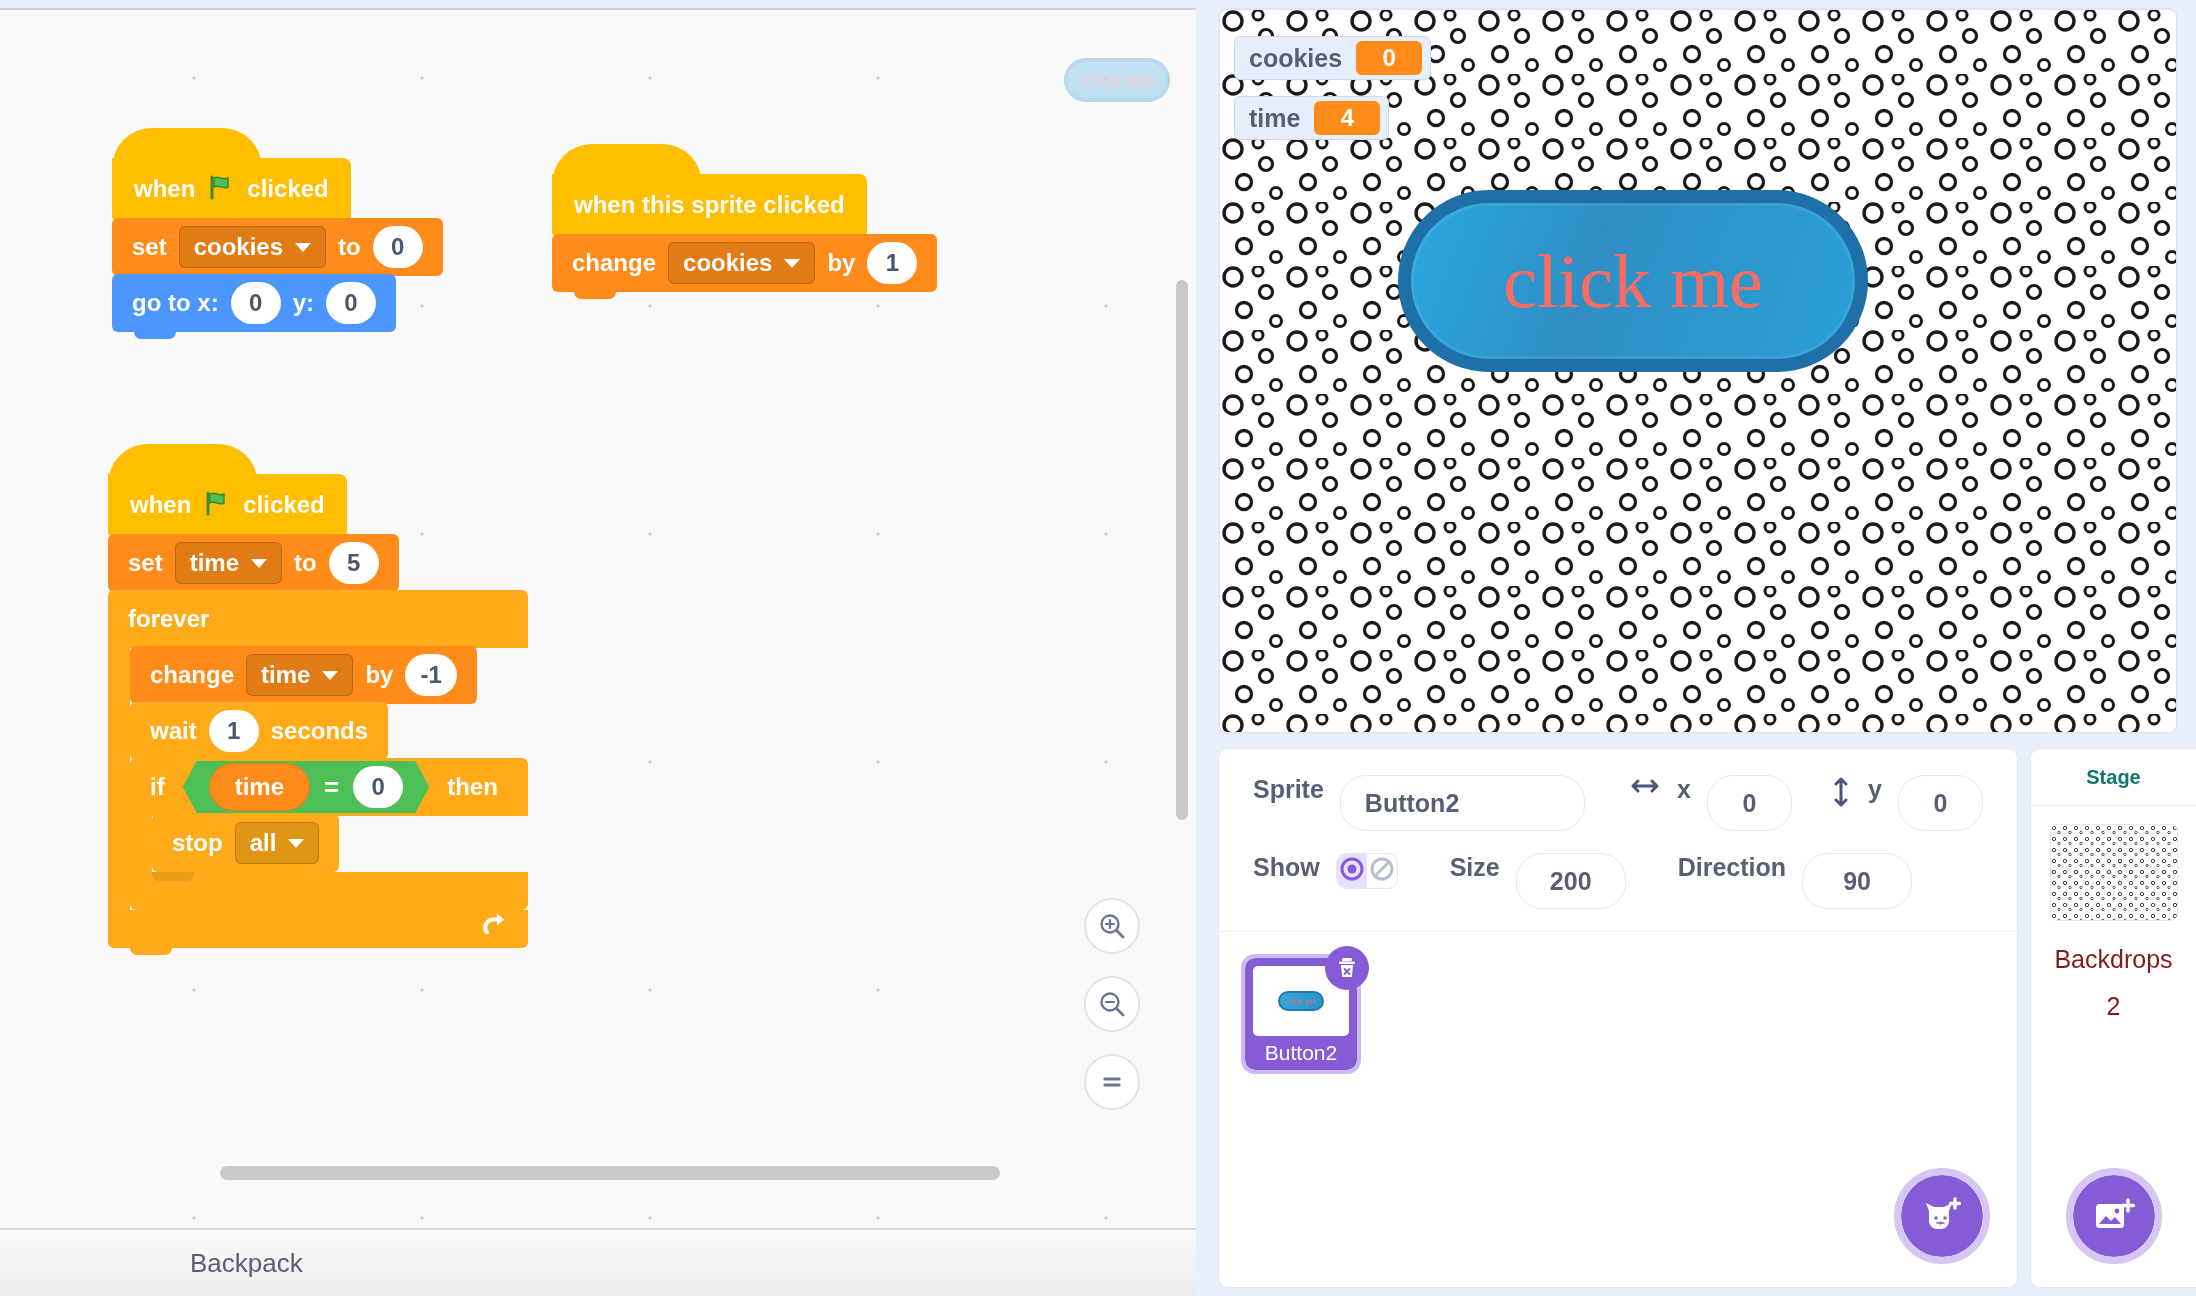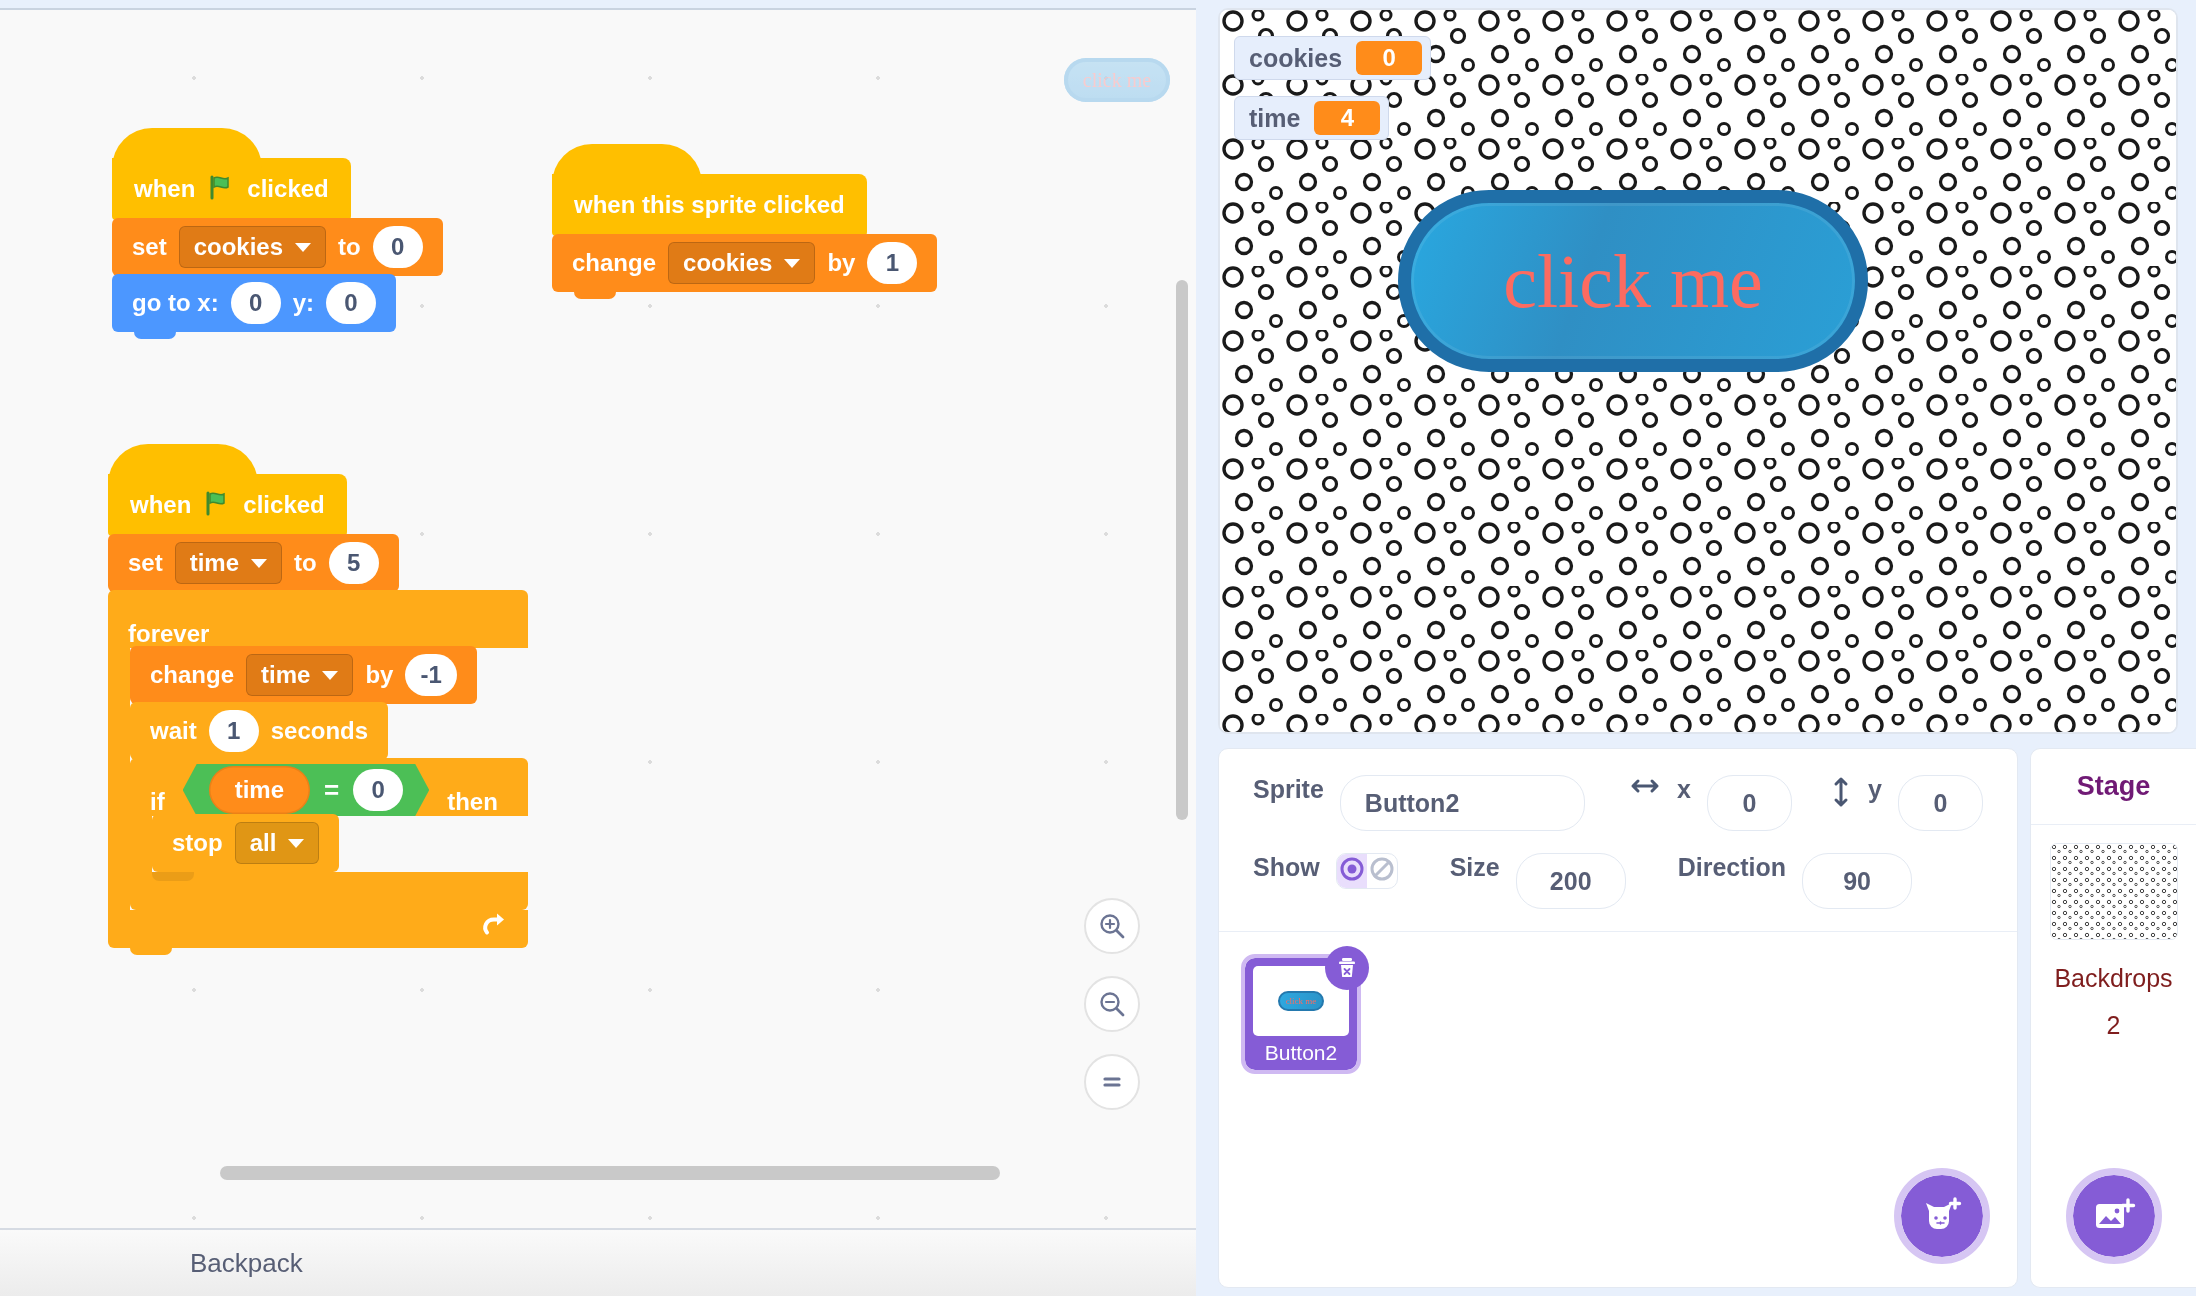--- a/index.html
+++ b/index.html
@@ -97,21 +97,21 @@
     display: flex; align-items: center; justify-content: center;
     color: #fff; font-size: 24px; font-weight: bold;
     box-shadow: inset 0 0 0 1.5px rgba(0,0,0,.08);
   }
   .flag { font-size: 26px; line-height: 1; }
 
   
   .cblk { position: relative; width: max-content; margin-top: -2px; }
   .cblk-top {
     background: #ffab19; border-radius: 6px 6px 0 0;
-    height: 58px; display: flex; align-items: flex-end; gap: 12px;
+    height: 58px; display: flex; align-items: center; gap: 12px;
     padding: 0 20px; color: #fff; font-weight: bold; font-size: 24px;
     min-width: 175px; position: relative;
   }
   .cblk-body { display: flex; }
   .cblk-arm { width: 22px; background: #ffab19; }
   .cblk-inner { padding-top: 0; }
   .cblk-bot {
     background: #ffab19; border-radius: 0 0 6px 6px;
     height: 38px; min-width: 268px; position: relative;
   }
@@ -245,22 +245,22 @@
   }
 
   
   .stage-pane {
     position: absolute; left: 2030px; top: 748px;
     width: 166px; height: 540px;
     background: #fff; border-radius: 10px 0 0 10px;
     border: 1px solid #e3e9f2; border-right: none;
   }
   .stage-head {
-    height: 76px; display: flex; align-items: center; justify-content: center;
-    color: #701a75; font-size: 27px; font-weight: bold;
+    height: 57px; display: flex; align-items: center; justify-content: center;
+    color: #0f766e; font-size: 20px; font-weight: bold;
     border-bottom: 1px solid #e9eef6;
   }
   .stage-thumb {
     width: 128px; height: 97px; margin: 18px auto 0;
     border: 1.5px solid #e3e9f2; border-radius: 7px; background: #fff;
     overflow: hidden;
   }
   .stage-meta { text-align: center; color: #7f1d1d; margin-top: 24px; }
   .stage-meta .t1 { font-size: 25px; }
   .stage-meta .t2 { font-size: 25px; margin-top: 18px; }

